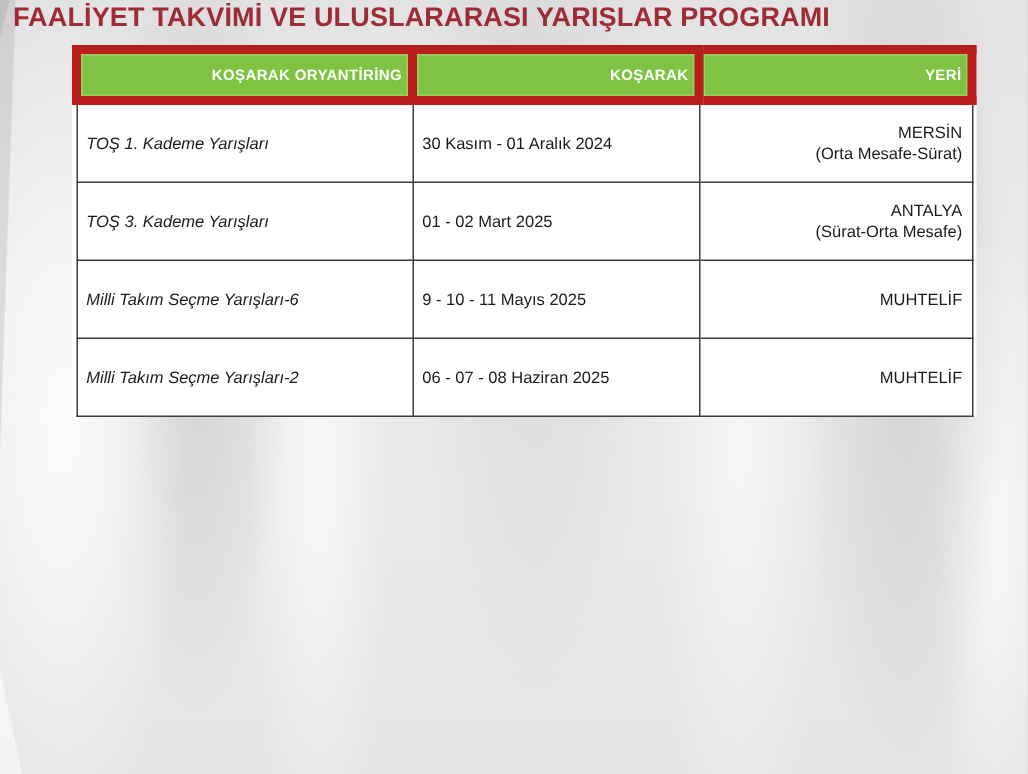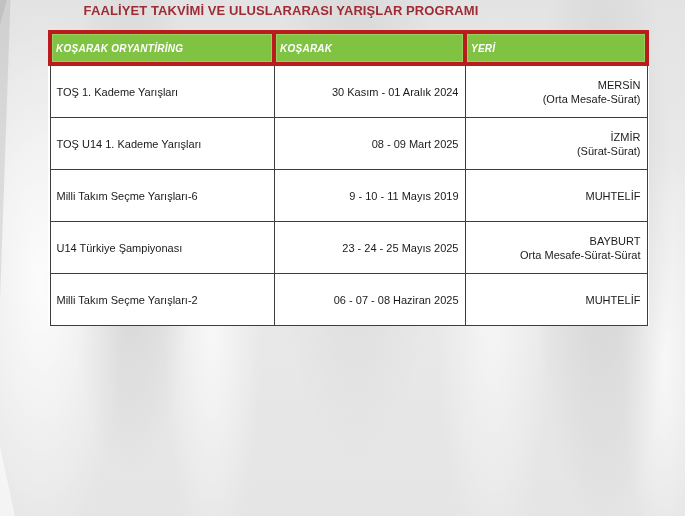--- a/index.html
+++ b/index.html
@@ -41,21 +41,21 @@
     inset: 0;
     background: rgba(255,255,255,0.42);
   }
 
   #page-title {
     position: absolute;
     top: 0px;
     left: 0;
     width: 562px;
     text-align: center;
-    font-size: 13px;
+    font-size: 18px;
     font-weight: bold;
     letter-spacing: 0.1px;
     color: #9e2b35;
     line-height: 22px;
     white-space: nowrap;
   }
 
   #calendar-table-wrap {
     position: absolute;
     left: 48px;
@@ -75,39 +75,38 @@
   table.calendar col.c-place { width: 182px; }
 
   table.calendar thead th {
     background: #80c342;
     color: #ffffff;
     font-size: 10px;
     font-weight: bold;
     letter-spacing: 0.25px;
     height: 28px;
     padding: 0 4px;
-    border: 4px solid #b91c1c;
+    border: 6px solid #b91c1c;
     box-shadow: inset 0 0 0 1px #9ad05f;
-    text-align: left;
+    text-align: right;
     vertical-align: middle;
-    font-style: italic;
   }
 
   table.calendar tbody td {
     border: 1px solid #3d3d3d;
     height: 47px;
     font-size: 11px;
     color: #1a1a1a;
     vertical-align: middle;
     background: #ffffff;
     padding: 2px 6px;
   }
 
-  td.cell-event { text-align: left;   padding-left: 10px; }
-  td.cell-date  { text-align: right;   padding-left: 12px; }
+  td.cell-event { text-align: left;   padding-left: 10px; font-style: italic; }
+  td.cell-date  { text-align: left;   padding-left: 12px; }
   td.cell-place { text-align: right; line-height: 14px; }
 
   .place-name { display: block; }
   .place-detail { display: block; white-space: nowrap; }
 </style>
 </head>
 <body>
 
 <div id="bg-photo"></div>
 <div id="bg-wash"></div>
@@ -132,40 +131,32 @@
 
     <tr>
           <td class="cell-event">TOŞ 1. Kademe Yarışları</td>
           <td class="cell-date">30 Kasım - 01 Aralık 2024</td>
           <td class="cell-place">
             <span class="place-name">MERSİN</span>
             <span class="place-detail">(Orta Mesafe-Sürat)</span>
           </td>
         </tr>
         <tr>
-          <td class="cell-event">TOŞ U14 1. Kademe Yarışları</td>
-          <td class="cell-date">08 - 09 Mart 2025</td>
+          <td class="cell-event">TOŞ 3. Kademe Yarışları</td>
+          <td class="cell-date">01 - 02 Mart 2025</td>
           <td class="cell-place">
-            <span class="place-name">İZMİR</span>
-            <span class="place-detail">(Sürat-Sürat)</span>
+            <span class="place-name">ANTALYA</span>
+            <span class="place-detail">(Sürat-Orta Mesafe)</span>
           </td>
         </tr>
         <tr>
           <td class="cell-event">Milli Takım Seçme Yarışları-6</td>
-          <td class="cell-date">9 - 10 - 11 Mayıs 2019</td>
+          <td class="cell-date">9 - 10 - 11 Mayıs 2025</td>
           <td class="cell-place">
             <span class="place-name">MUHTELİF</span>
-          </td>
-        </tr>
-        <tr>
-          <td class="cell-event">U14 Türkiye Şampiyonası</td>
-          <td class="cell-date">23 - 24 - 25 Mayıs 2025</td>
-          <td class="cell-place">
-            <span class="place-name">BAYBURT</span>
-            <span class="place-detail">Orta Mesafe-Sürat-Sürat</span>
           </td>
         </tr>
         <tr>
           <td class="cell-event">Milli Takım Seçme Yarışları-2</td>
           <td class="cell-date">06 - 07 - 08 Haziran 2025</td>
           <td class="cell-place">
             <span class="place-name">MUHTELİF</span>
           </td>
         </tr>
       </tbody>

